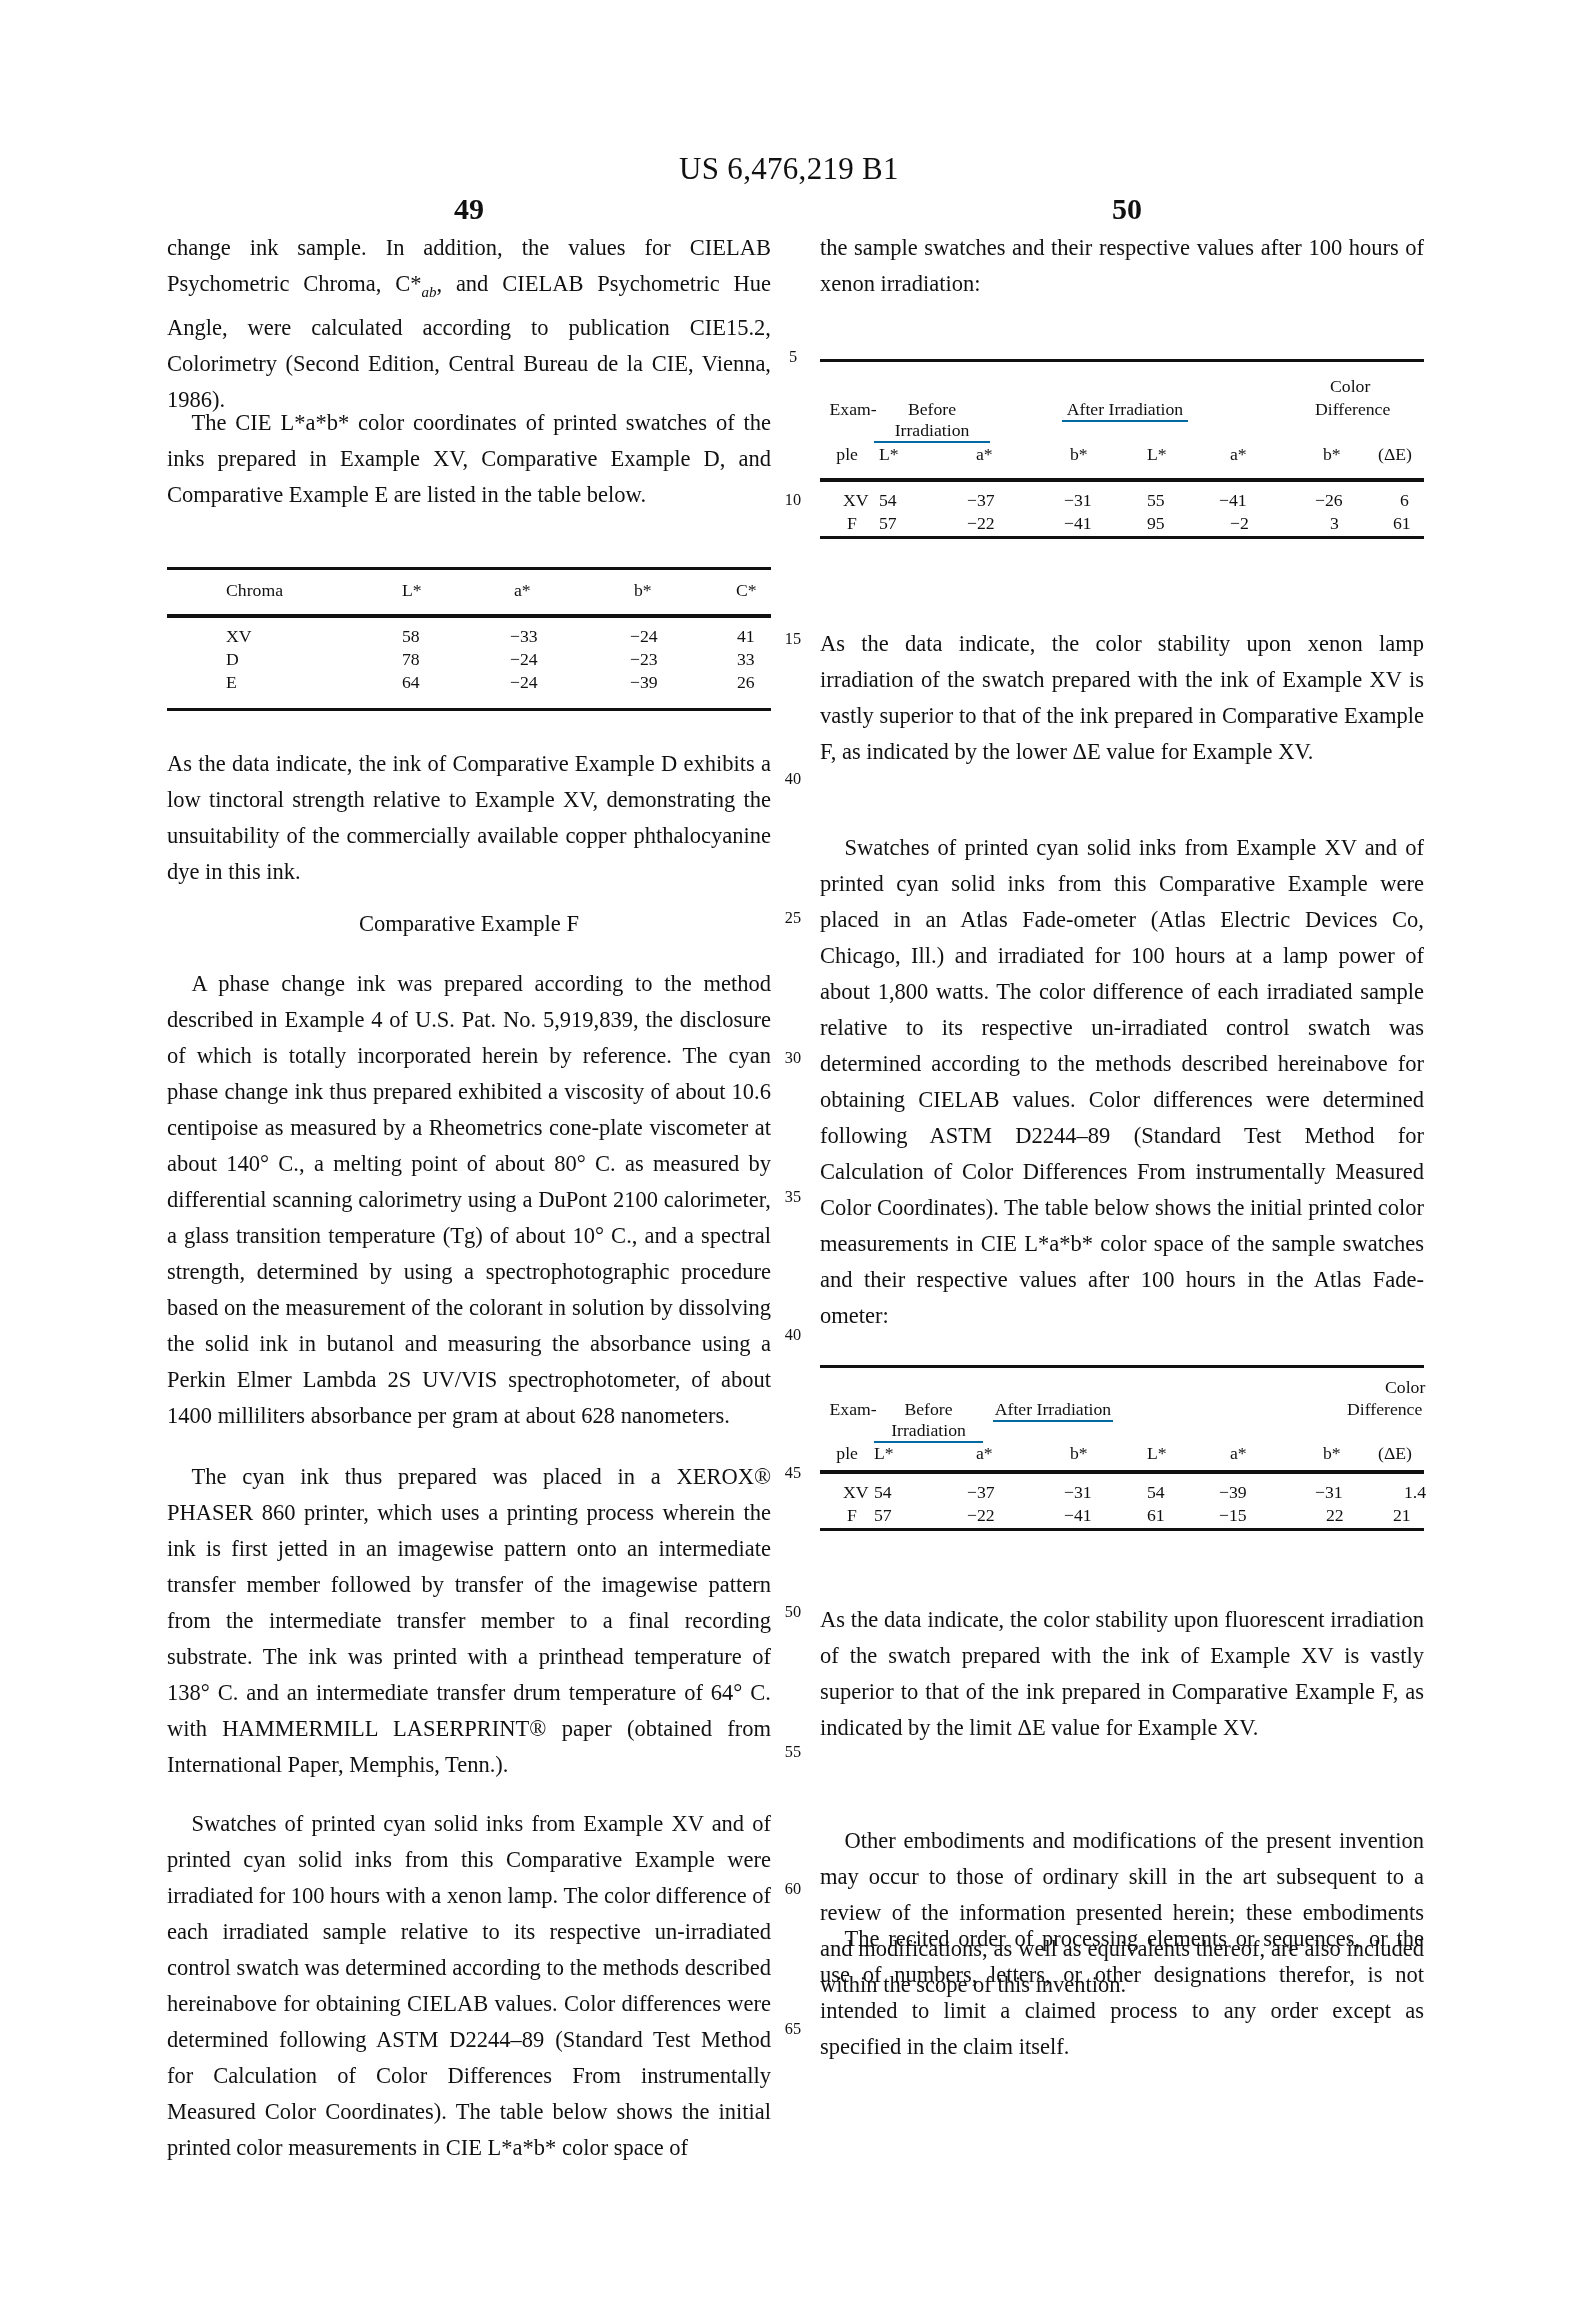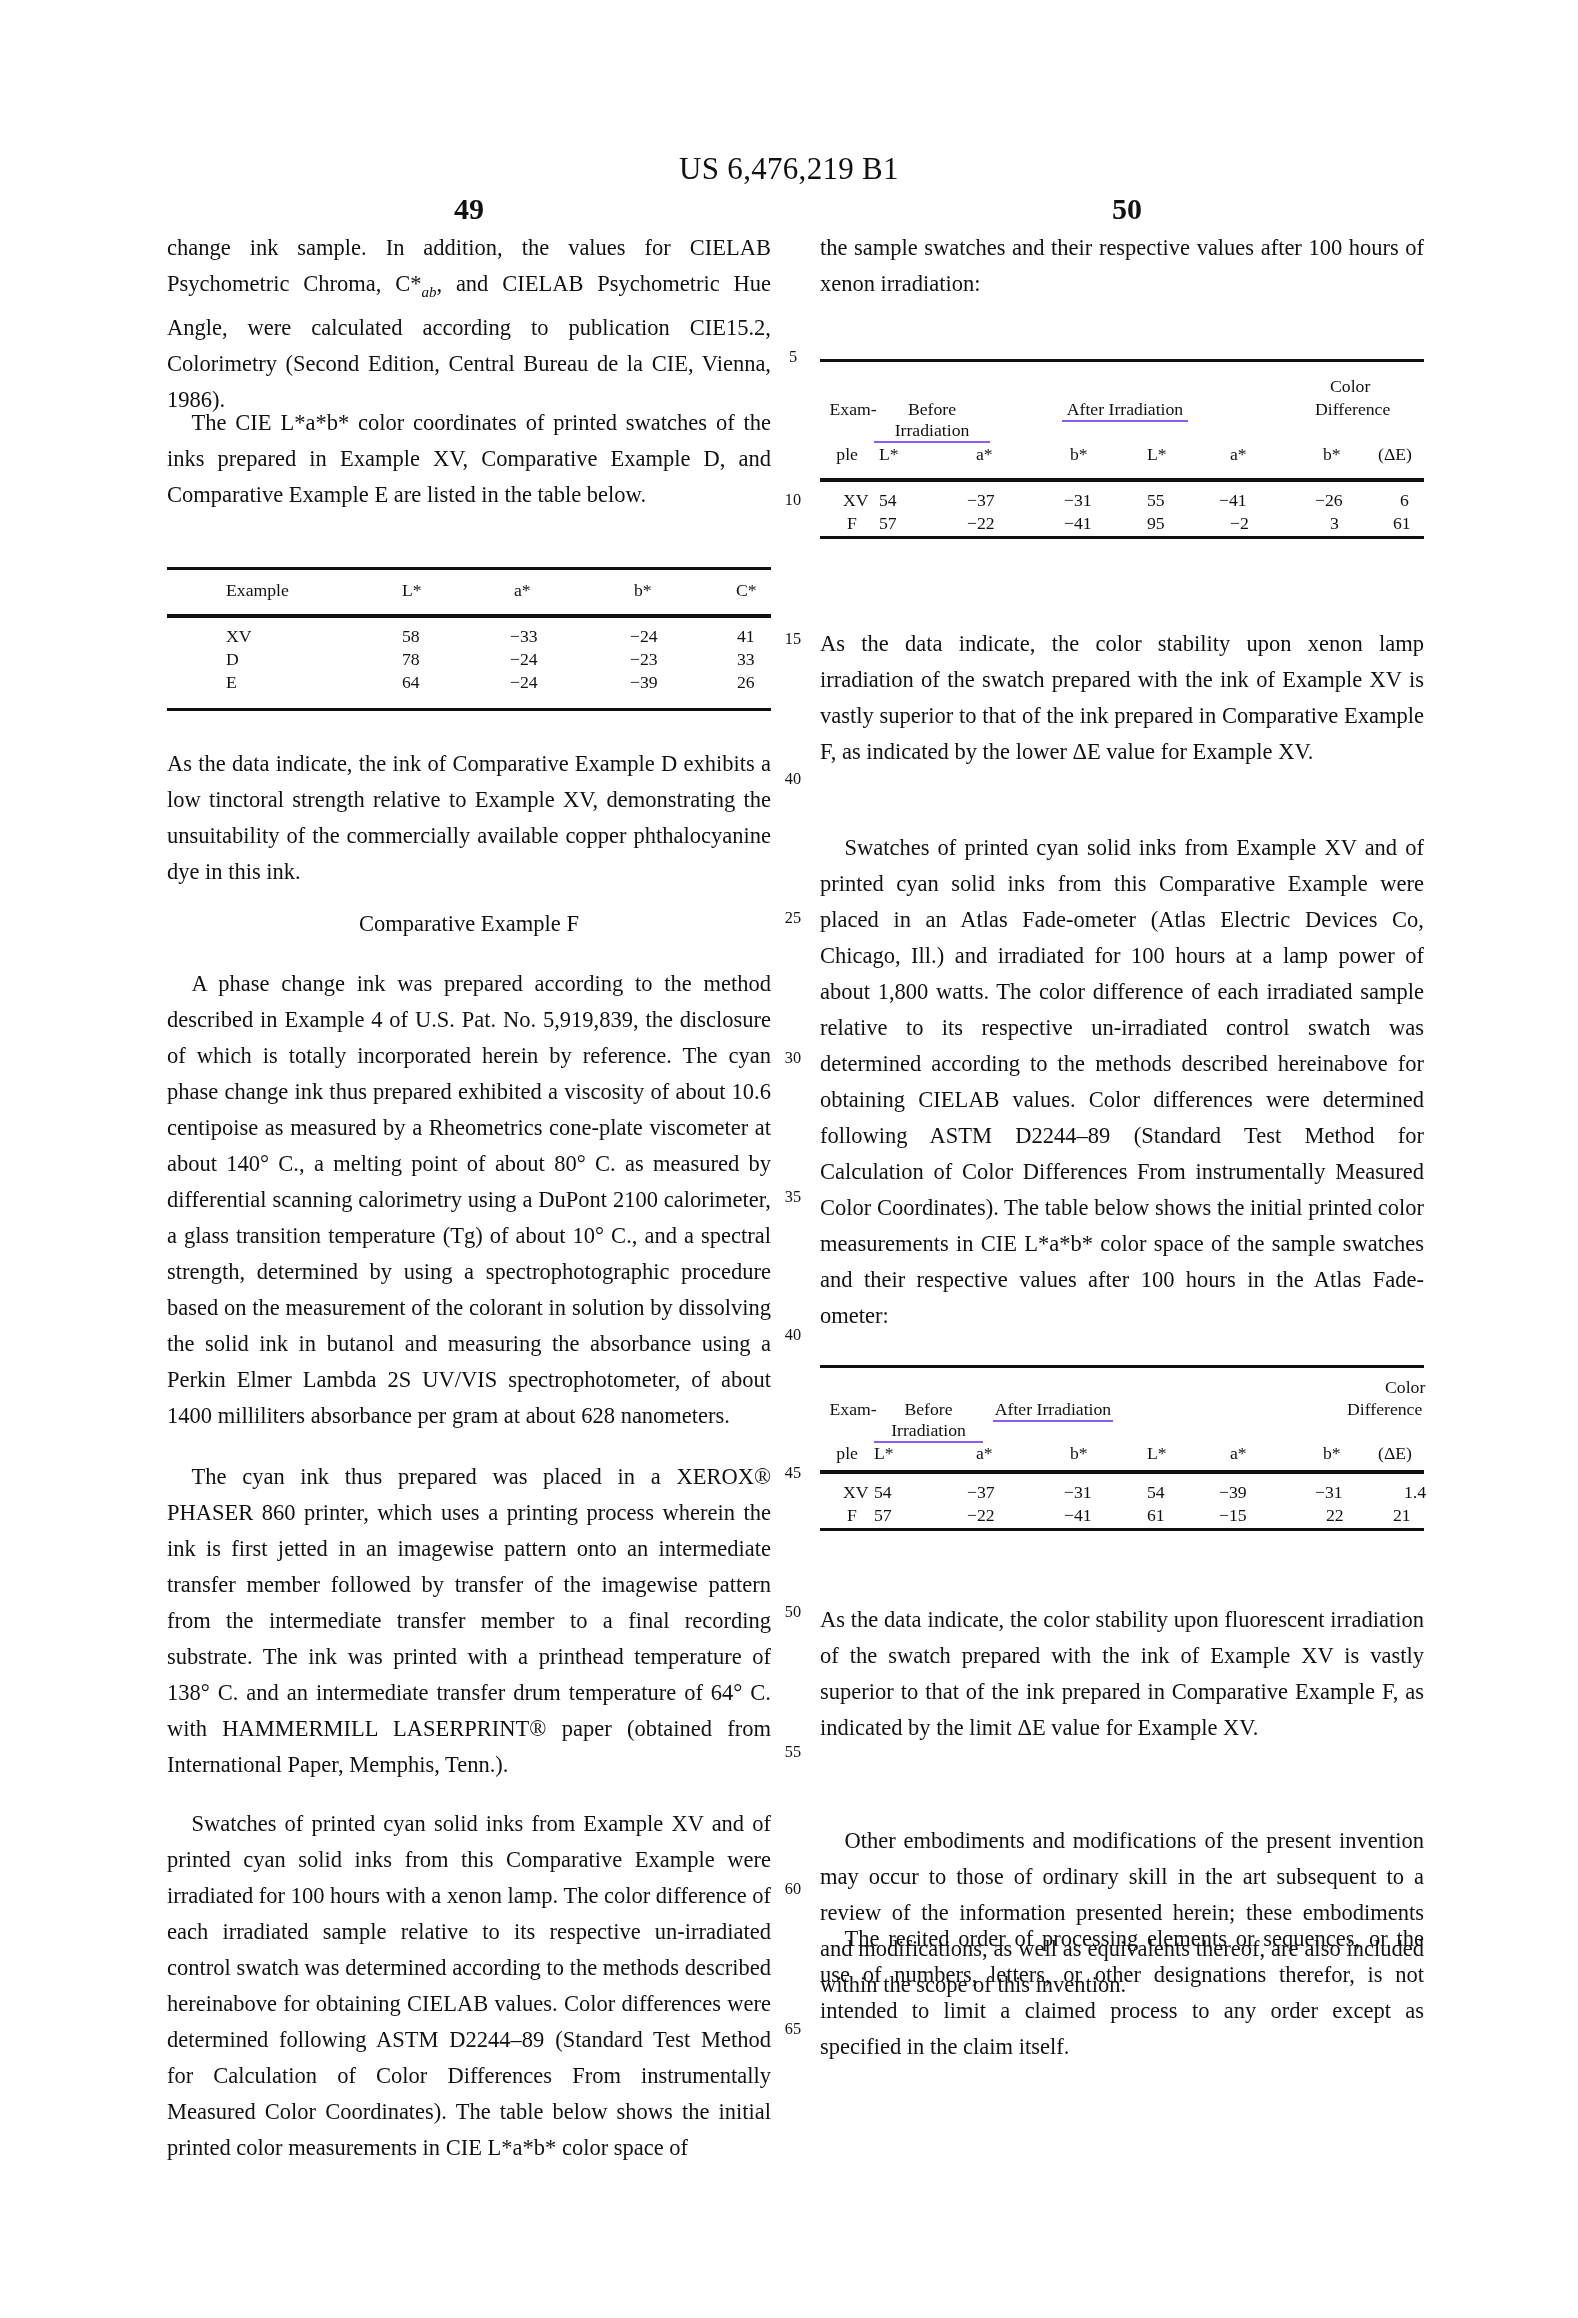--- a/index.html
+++ b/index.html
@@ -25,21 +25,21 @@
   .para { margin: 0; text-indent: 0; }
   .para.indent { text-indent: 24.5px; }
   .heading { text-align: center; margin: 0; }
   sub.ab { font-style: italic; font-size: 15px; }
   .linenum {
     position: absolute; font-size: 16.3px; width: 34px; text-align: center;
     left: 776px;
   }
   .tbl-wrap { position: absolute; }
   .rule-thick { height: 3.4px; background: #111; }
-  .grp-line { border-bottom: 2px solid #8b5cf6; }
+  .grp-line { border-bottom: 2px solid #0369a1; }
 </style>
 </head>
 <body>
 
 <div class="patent-no">US 6,476,219 B1</div>
 <div class="col-num left">49</div>
 <div class="col-num right">50</div>
 
 <div class="linenum" style="top:347px">5</div>
 <div class="linenum" style="top:490px">10</div>
@@ -60,21 +60,21 @@
     <span>change ink sample. In addition, the values for CIELAB Psychometric Chroma, C*</span><sub class="ab">ab</sub><span>, and CIELAB Psychometric Hue Angle, were calculated according to publication CIE15.2, Colorimetry (Second Edition, Central Bureau de la CIE, Vienna, 1986).</span>
   </p>
 </div>
 <div class="column left" style="top:405px">
   <p class="para indent">The CIE L*a*b* color coordinates of printed swatches of the inks prepared in Example XV, Comparative Example D, and Comparative Example E are listed in the table below.</p>
 </div>
 
 <div class="tbl-wrap" style="left:167px; top:567px; width:604px;">
   <div class="rule-thick"></div>
   <div style="position:relative; height:44px;">
-    <span style="position:absolute; left:59px; top:9.5px; font-size:17.7px;">Example</span>
+    <span style="position:absolute; left:59px; top:9.5px; font-size:17.7px;">Chroma</span>
     <span style="position:absolute; left:235px; top:9.5px; font-size:17.7px;">L*</span>
     <span style="position:absolute; left:347px; top:9.5px; font-size:17.7px;">a*</span>
     <span style="position:absolute; left:467px; top:9.5px; font-size:17.7px;">b*</span>
     <span style="position:absolute; left:569px; top:9.5px; font-size:17.7px;">C*</span>
   </div>
   <div class="rule-thick"></div>
   <div style="position:relative; height:83px; font-size:17.7px; line-height:23px; padding-top:6.8px;">
     <div style="position:relative; height:23px;">
       <span style="position:absolute; left:59px;">XV</span>
       <span style="position:absolute; left:235px;">58</span>

